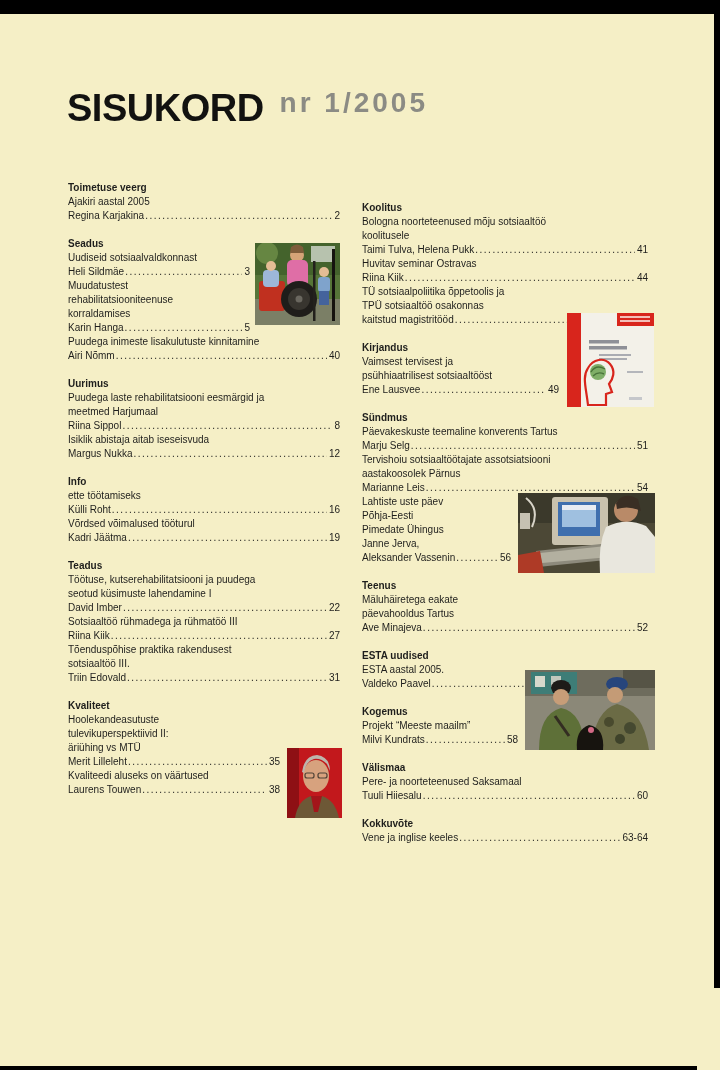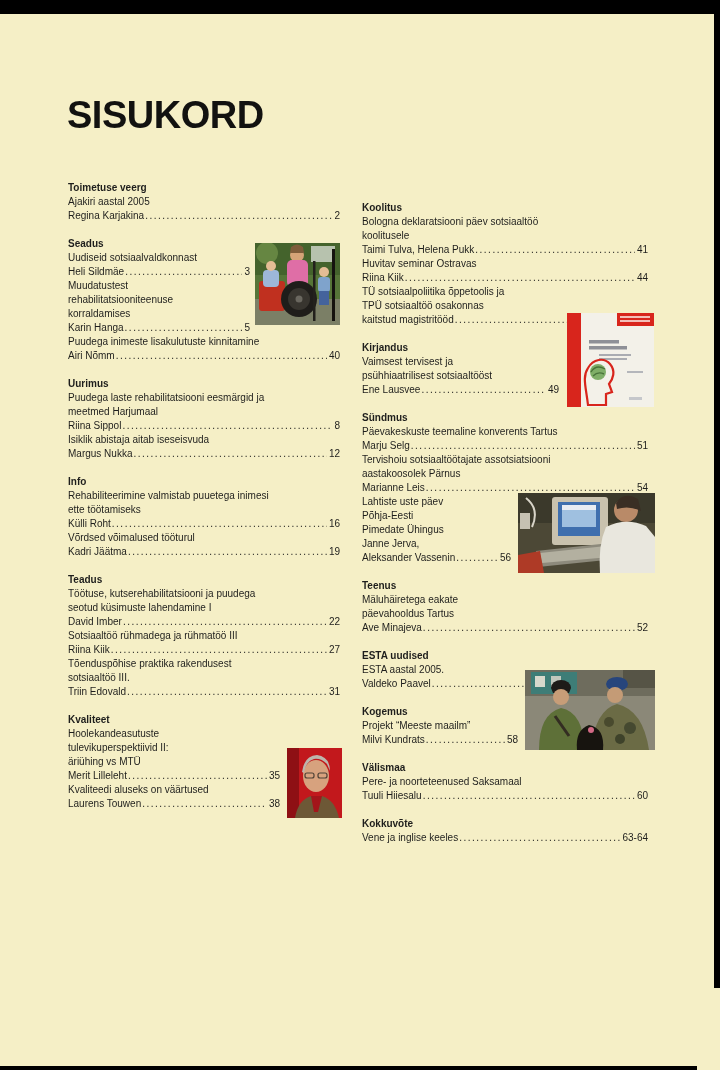--- a/index.html
+++ b/index.html
@@ -5,21 +5,21 @@
   html,body { margin:0; padding:0; background:#222; }
   .page {
     position:relative; width:720px; height:1070px;
     background:#f5efc6; overflow:hidden;
     font-family:"Liberation Sans", sans-serif; color:#1e1e1c;
   }
   .bar-top    { position:absolute; left:0; top:0; width:720px; height:14px; background:#000; }
   .bar-right  { position:absolute; left:714px; top:0; width:6px; height:988px; background:#000; }
   .bar-bottom { position:absolute; left:0; top:1066px; width:697px; height:4px; background:#000; }
 
-  .title-row  { position:absolute; left:67px; top:94px; display:flex; align-items:flex-start; gap:16px; }
+  .title-row  { position:absolute; left:67px; top:87px; display:flex; align-items:flex-start; gap:16px; }
   .title-main { font-size:38px; font-weight:bold; letter-spacing:-0.5px; color:#121210; }
   .title-issue{ font-size:28px; font-weight:bold; letter-spacing:3px; color:#8b8b84; }
 
   .col { position:absolute; top:181px; font-size:10px; line-height:14px; }
   .col-left  { left:68px;  width:272px; }
   .col-right { left:362px; width:286px;margin-top:20px; }
 
   .section { margin:0 0 14px 0; }
   .sec-heading { font-weight:bold; white-space:nowrap; }
   .row { display:flex; align-items:baseline; white-space:nowrap; }
@@ -50,20 +50,21 @@
 <body>
 
 <div class="page" data-name="magazine-toc-page">
 
   <div class="bar-top" data-name="top-border"></div>
   <div class="bar-right" data-name="right-border"></div>
   <div class="bar-bottom" data-name="bottom-border"></div>
 
   <div class="title-row" data-name="page-title-row">
     <span class="title-main" data-name="page-title">SISUKORD</span>
+    <span class="title-issue" data-name="issue-number">nr 1/2005</span>
   </div>
 
   <div class="col col-left" data-name="toc-column-left">
       <div class="section" data-name="toc-section-toimetuse-veerg">
         <div class="sec-heading" data-name="section-heading">Toimetuse veerg</div>
         <div class="row" data-name="toc-entry">
           <span class="txt" data-name="entry-text">Ajakiri aastal 2005</span>
         </div>
         <div class="row" data-name="toc-entry-with-page">
           <span class="txt" data-name="entry-text">Regina Karjakina</span>
@@ -121,23 +122,20 @@
           <span class="txt" data-name="entry-text">Isiklik abistaja aitab iseseisvuda</span>
         </div>
         <div class="row" data-name="toc-entry-with-page">
           <span class="txt" data-name="entry-text">Margus Nukka</span>
           <span class="leader" data-name="dot-leader"></span>
           <span class="pg" data-name="page-number">12</span>
         </div>
       </div>
       <div class="section" data-name="toc-section-info">
         <div class="sec-heading" data-name="section-heading">Info</div>
-        <div class="row" data-name="toc-entry">
-          <span class="txt" data-name="entry-text">Rehabiliteerimine valmistab puuetega inimesi</span>
-        </div>
         <div class="row" data-name="toc-entry">
           <span class="txt" data-name="entry-text">ette töötamiseks</span>
         </div>
         <div class="row" data-name="toc-entry-with-page">
           <span class="txt" data-name="entry-text">Külli Roht</span>
           <span class="leader" data-name="dot-leader"></span>
           <span class="pg" data-name="page-number">16</span>
         </div>
         <div class="row" data-name="toc-entry">
           <span class="txt" data-name="entry-text">Võrdsed võimalused tööturul</span>
@@ -204,21 +202,21 @@
           <span class="txt" data-name="entry-text">Laurens Touwen</span>
           <span class="leader" data-name="dot-leader"></span>
           <span class="pg" data-name="page-number">38</span>
         </div>
       </div>
     </div>
   <div class="col col-right" data-name="toc-column-right">
       <div class="section" data-name="toc-section-koolitus">
         <div class="sec-heading" data-name="section-heading">Koolitus</div>
         <div class="row" data-name="toc-entry">
-          <span class="txt" data-name="entry-text">Bologna deklaratsiooni päev sotsiaaltöö</span>
+          <span class="txt" data-name="entry-text">Bologna noorteteenused mõju sotsiaaltöö</span>
         </div>
         <div class="row" data-name="toc-entry">
           <span class="txt" data-name="entry-text">koolitusele</span>
         </div>
         <div class="row" data-name="toc-entry-with-page">
           <span class="txt" data-name="entry-text">Taimi Tulva, Helena Pukk</span>
           <span class="leader" data-name="dot-leader"></span>
           <span class="pg" data-name="page-number">41</span>
         </div>
         <div class="row" data-name="toc-entry">

